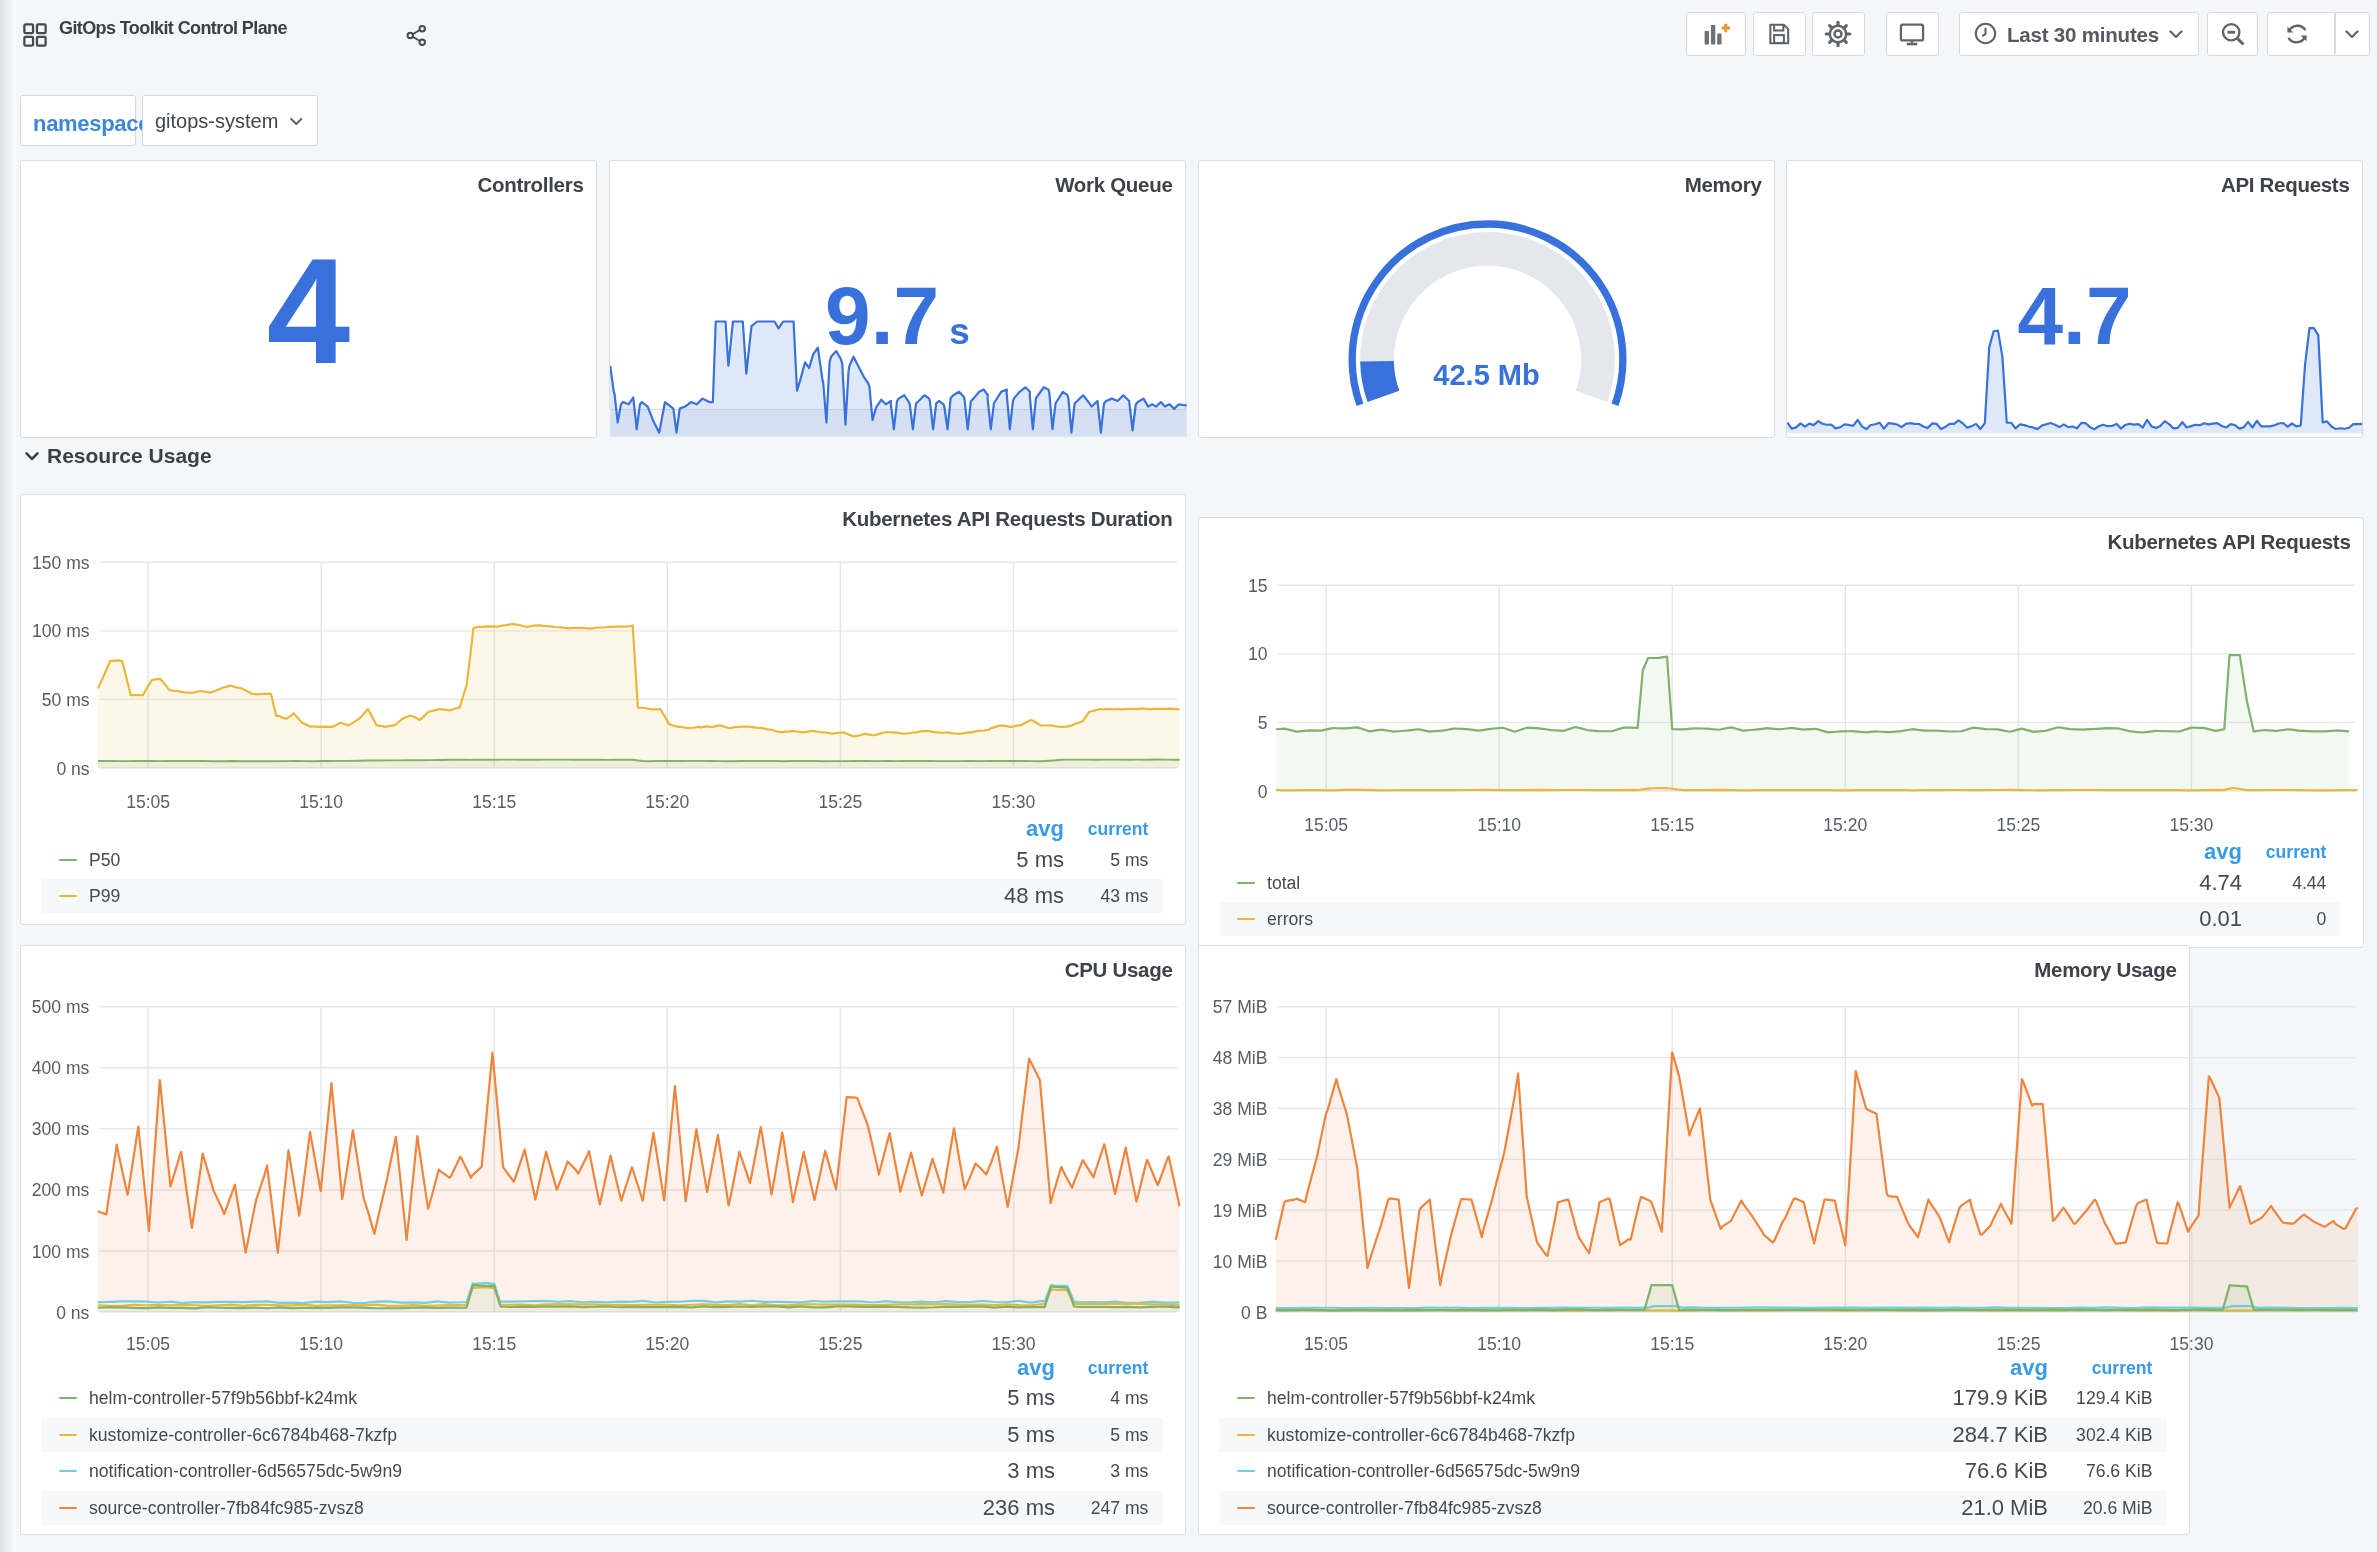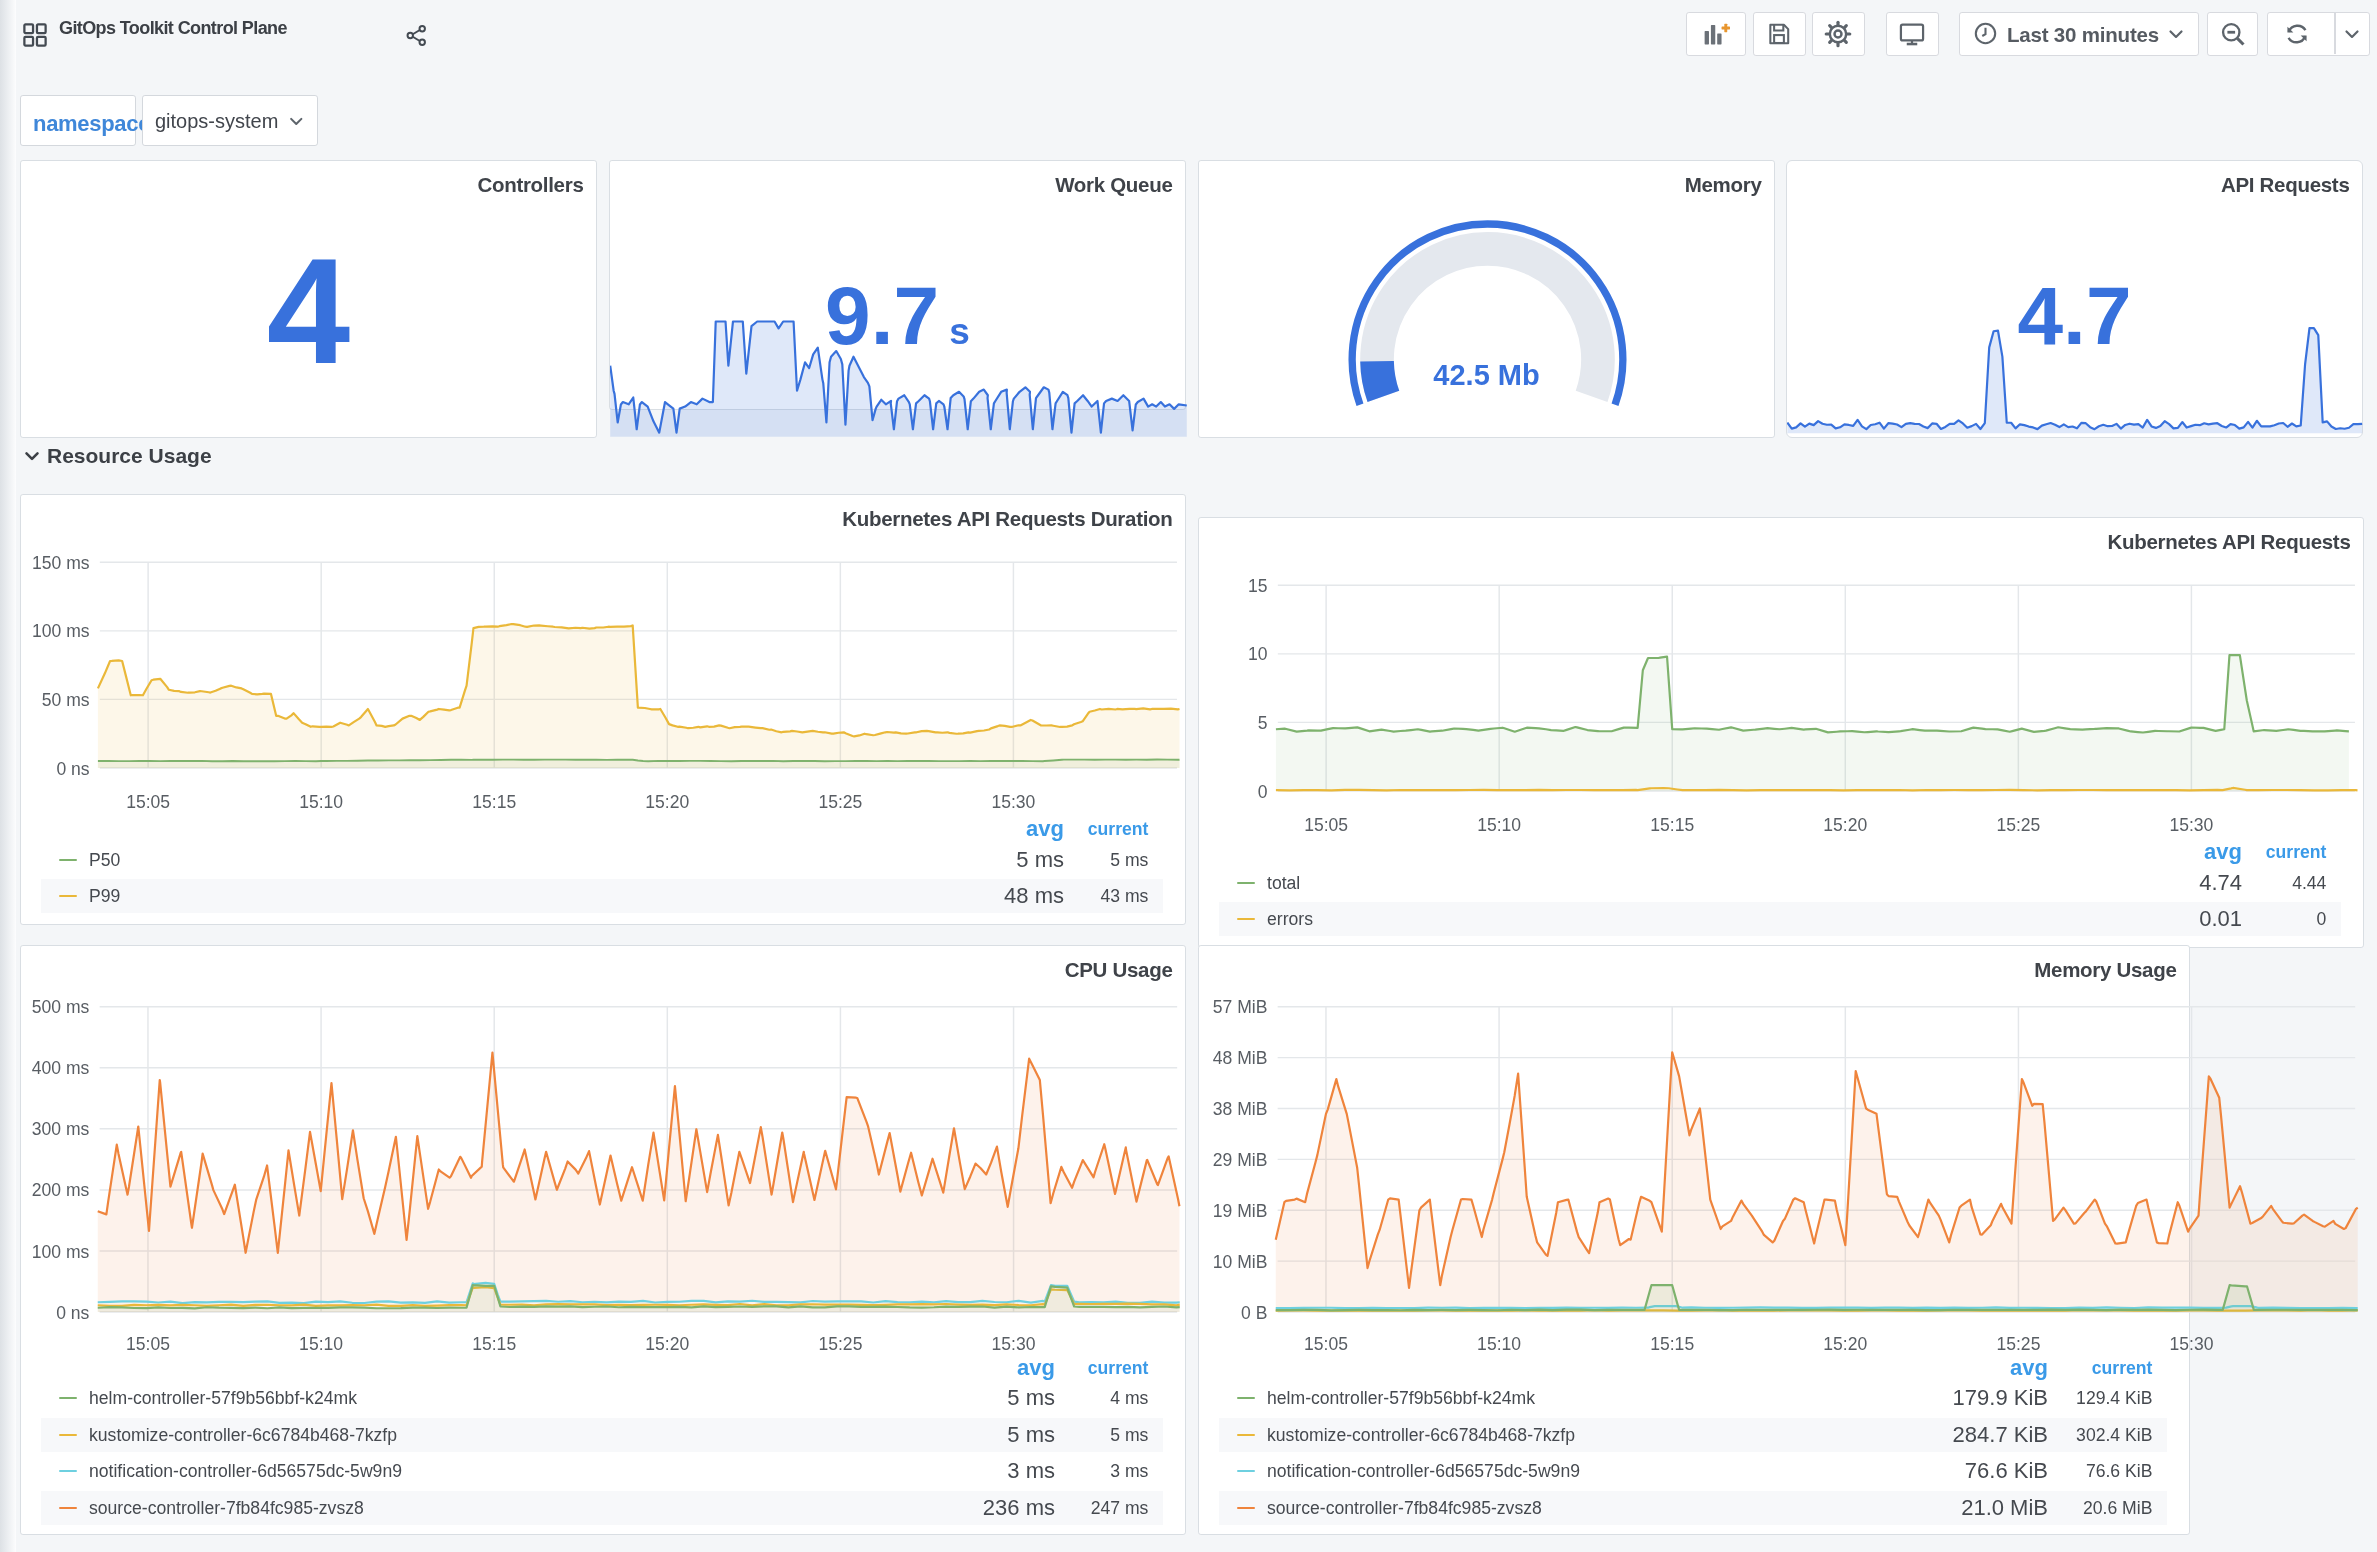--- a/index.html
+++ b/index.html
@@ -137,21 +137,21 @@
   </div>
 <div class="panel" style="left:1198px;top:160px;width:577px;height:278px;">
     <div class="ptitle">Memory</div>
     <svg class="abs" style="left:0;top:0" width="577" height="278" viewBox="0 0 788 380">
       <path d="M219.7 333.1A185 185 0 1 1 568.3 333.1" fill="none" stroke="#3871DC" stroke-width="10"></path>
       <path d="M251.7 321.7A151 151 0 1 1 536.3 321.7" fill="none" stroke="#e4e8ee" stroke-width="46"></path>
       <path d="M251.7 321.7A151 151 0 0 1 243.0 273.6" fill="none" stroke="#3871DC" stroke-width="46"></path>
     </svg>
     <div class="abs" style="left:0;width:100%;top:198px;text-align:center;color:#3871DC;font-size:29px;font-weight:bold;">42.5 Mb</div>
   </div>
-<div class="panel" style="left:1786px;top:160px;width:577px;height:278px;border-radius:6px;">
+<div class="panel" style="left:1786px;top:160px;width:577px;height:278px;">
     <div class="ptitle">API Requests</div>
     <svg class="abs" style="left:0;top:161px" width="577" height="117" viewBox="0 0 788 160">
       <path d="M0.0 137.5L6.0 145.8L12.0 144.1L18.0 138.6L24.0 143.2L30.0 139.0L36.0 141.0L42.0 135.6L48.0 139.1L54.0 140.5L60.0 140.3L66.0 145.5L72.0 144.0L78.0 140.0L84.0 140.8L90.0 142.1L96.0 133.9L102.0 142.7L108.0 146.5L114.0 140.8L120.0 139.8L126.0 137.7L132.0 145.8L138.0 138.4L144.0 139.0L150.0 140.2L156.0 143.7L162.0 139.3L168.0 138.4L174.0 139.3L180.0 139.5L186.0 142.8L192.0 145.1L198.0 138.7L204.0 139.2L210.0 146.3L216.0 143.5L222.0 139.3L228.0 139.2L234.0 134.4L240.0 138.7L246.0 144.5L252.0 142.4L258.0 139.3L264.0 146.3L270.0 138.2L276.0 34.7L282.0 12.7L288.0 11.9L294.0 47.4L300.0 137.8L306.0 137.8L312.0 145.5L318.0 139.9L324.0 141.0L330.0 143.0L336.0 144.2L342.0 146.5L348.0 141.7L354.0 139.8L360.0 138.2L366.0 140.5L372.0 143.7L378.0 140.0L384.0 143.7L390.0 142.9L396.0 145.4L402.0 138.0L408.0 138.4L414.0 143.8L420.0 146.5L426.0 142.6L432.0 140.6L438.0 142.5L444.0 142.2L450.0 139.3L456.0 145.7L462.0 140.8L468.0 139.1L474.0 140.4L480.0 139.7L486.0 144.3L492.0 133.9L498.0 142.8L504.0 144.8L510.0 142.1L516.0 135.6L522.0 139.7L528.0 145.5L534.0 144.9L540.0 136.8L546.0 144.3L552.0 142.4L558.0 140.5L564.0 141.1L570.0 138.5L576.0 140.0L582.0 139.0L588.0 138.4L594.0 142.2L600.0 144.3L606.0 139.6L612.0 140.9L618.0 145.8L624.0 144.1L630.0 136.6L636.0 144.4L642.0 135.1L648.0 142.8L654.0 142.8L660.0 142.7L666.0 141.2L672.0 138.8L678.0 138.1L684.0 143.3L690.0 138.8L696.0 142.7L702.0 141.6L708.0 57.5L714.0 8.2L720.0 8.3L726.0 17.9L732.0 137.3L738.0 135.9L744.0 143.0L750.0 146.3L756.0 145.3L762.0 146.0L768.0 144.6L774.0 139.6L780.0 139.7L786.0 139.2L786.0 152.0L0.0 152.0Z" fill="#3871DC" fill-opacity="0.16"></path>
       <path d="M0.0 137.5L6.0 145.8L12.0 144.1L18.0 138.6L24.0 143.2L30.0 139.0L36.0 141.0L42.0 135.6L48.0 139.1L54.0 140.5L60.0 140.3L66.0 145.5L72.0 144.0L78.0 140.0L84.0 140.8L90.0 142.1L96.0 133.9L102.0 142.7L108.0 146.5L114.0 140.8L120.0 139.8L126.0 137.7L132.0 145.8L138.0 138.4L144.0 139.0L150.0 140.2L156.0 143.7L162.0 139.3L168.0 138.4L174.0 139.3L180.0 139.5L186.0 142.8L192.0 145.1L198.0 138.7L204.0 139.2L210.0 146.3L216.0 143.5L222.0 139.3L228.0 139.2L234.0 134.4L240.0 138.7L246.0 144.5L252.0 142.4L258.0 139.3L264.0 146.3L270.0 138.2L276.0 34.7L282.0 12.7L288.0 11.9L294.0 47.4L300.0 137.8L306.0 137.8L312.0 145.5L318.0 139.9L324.0 141.0L330.0 143.0L336.0 144.2L342.0 146.5L348.0 141.7L354.0 139.8L360.0 138.2L366.0 140.5L372.0 143.7L378.0 140.0L384.0 143.7L390.0 142.9L396.0 145.4L402.0 138.0L408.0 138.4L414.0 143.8L420.0 146.5L426.0 142.6L432.0 140.6L438.0 142.5L444.0 142.2L450.0 139.3L456.0 145.7L462.0 140.8L468.0 139.1L474.0 140.4L480.0 139.7L486.0 144.3L492.0 133.9L498.0 142.8L504.0 144.8L510.0 142.1L516.0 135.6L522.0 139.7L528.0 145.5L534.0 144.9L540.0 136.8L546.0 144.3L552.0 142.4L558.0 140.5L564.0 141.1L570.0 138.5L576.0 140.0L582.0 139.0L588.0 138.4L594.0 142.2L600.0 144.3L606.0 139.6L612.0 140.9L618.0 145.8L624.0 144.1L630.0 136.6L636.0 144.4L642.0 135.1L648.0 142.8L654.0 142.8L660.0 142.7L666.0 141.2L672.0 138.8L678.0 138.1L684.0 143.3L690.0 138.8L696.0 142.7L702.0 141.6L708.0 57.5L714.0 8.2L720.0 8.3L726.0 17.9L732.0 137.3L738.0 135.9L744.0 143.0L750.0 146.3L756.0 145.3L762.0 146.0L768.0 144.6L774.0 139.6L780.0 139.7L786.0 139.2" fill="none" stroke="#3871DC" stroke-width="3" stroke-linejoin="round"></path>
     </svg>
     <div class="abs" style="left:0;width:100%;top:111px;height:88px;line-height:88px;text-align:center;font-size:82px;font-weight:bold;color:#3871DC;">4.7</div>
   </div>
 <svg class="abs" style="left:20.5px;top:445px" width="22" height="22" viewBox="0 0 24 24">
     <path d="M6 9.2L12 15.2L18 9.2" fill="none" stroke="#3c4046" stroke-width="2.8" stroke-linecap="round" stroke-linejoin="round"></path>
   </svg>

